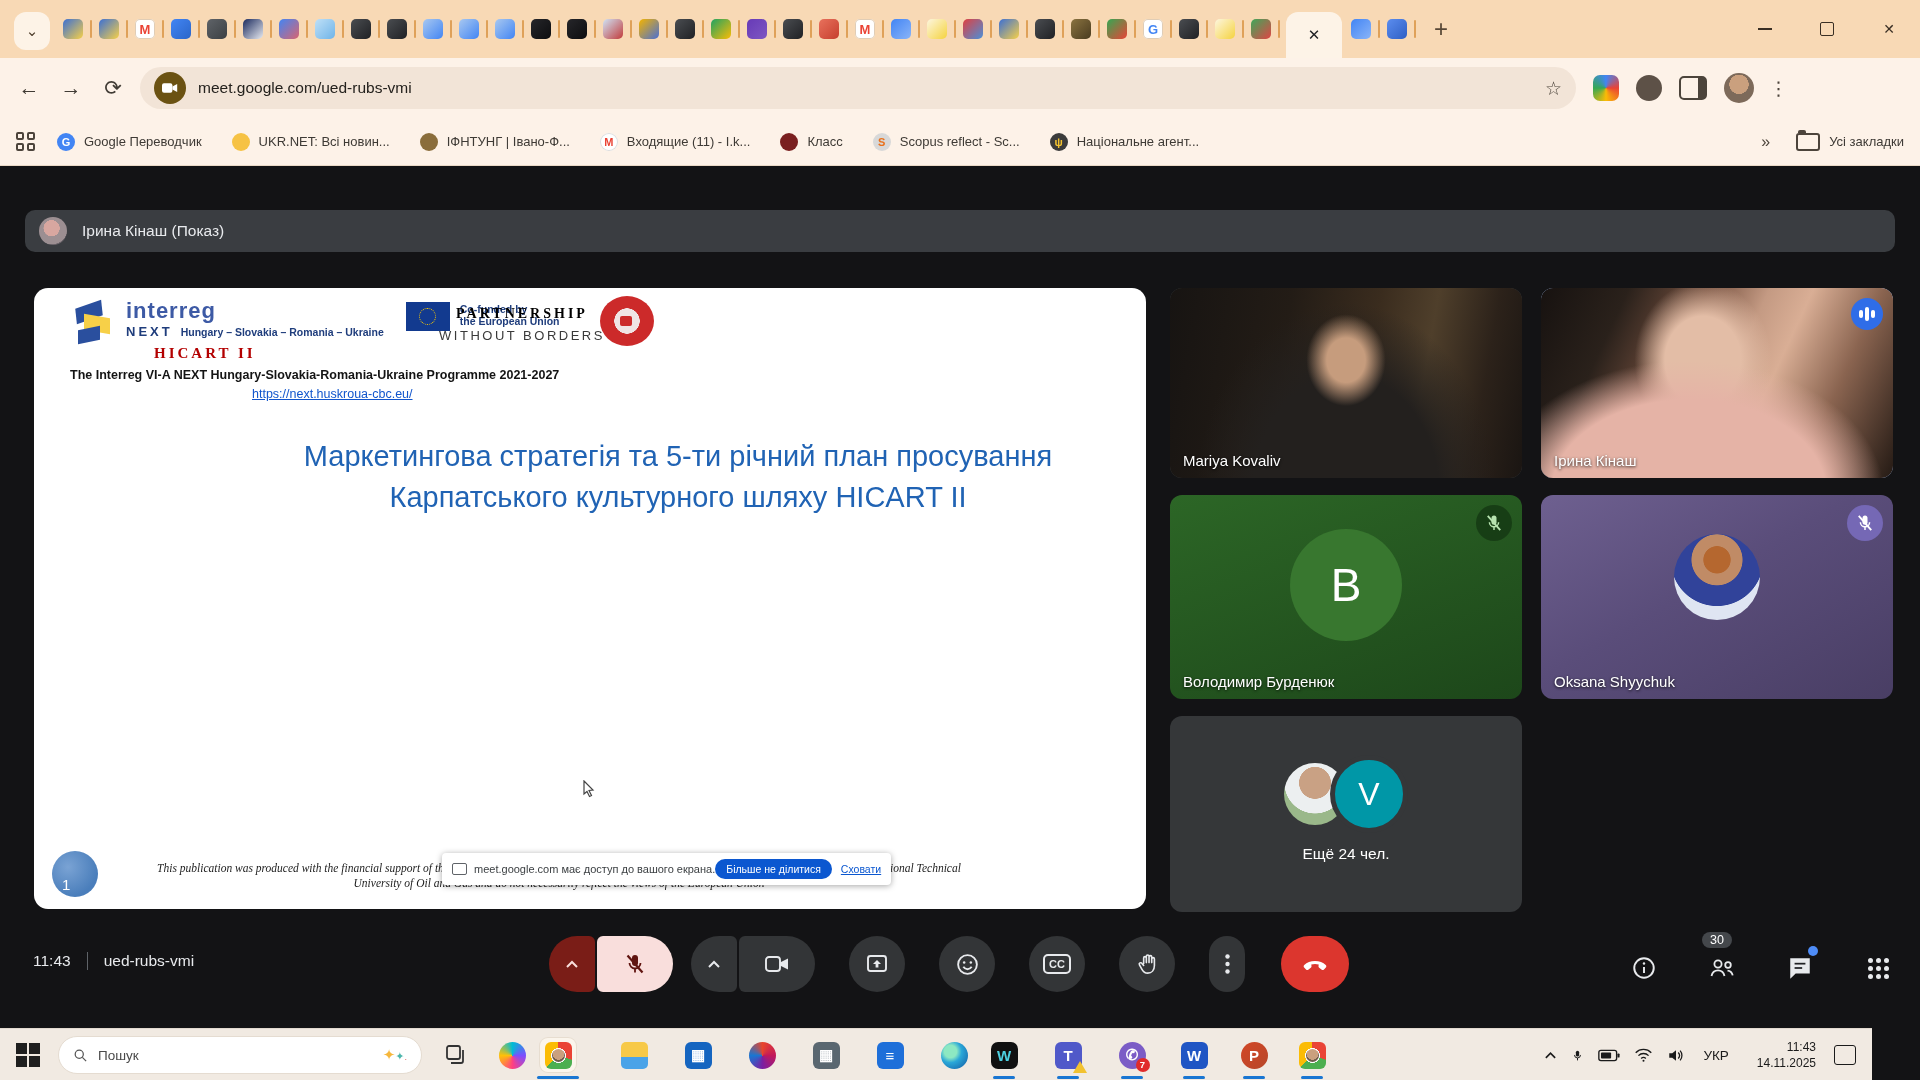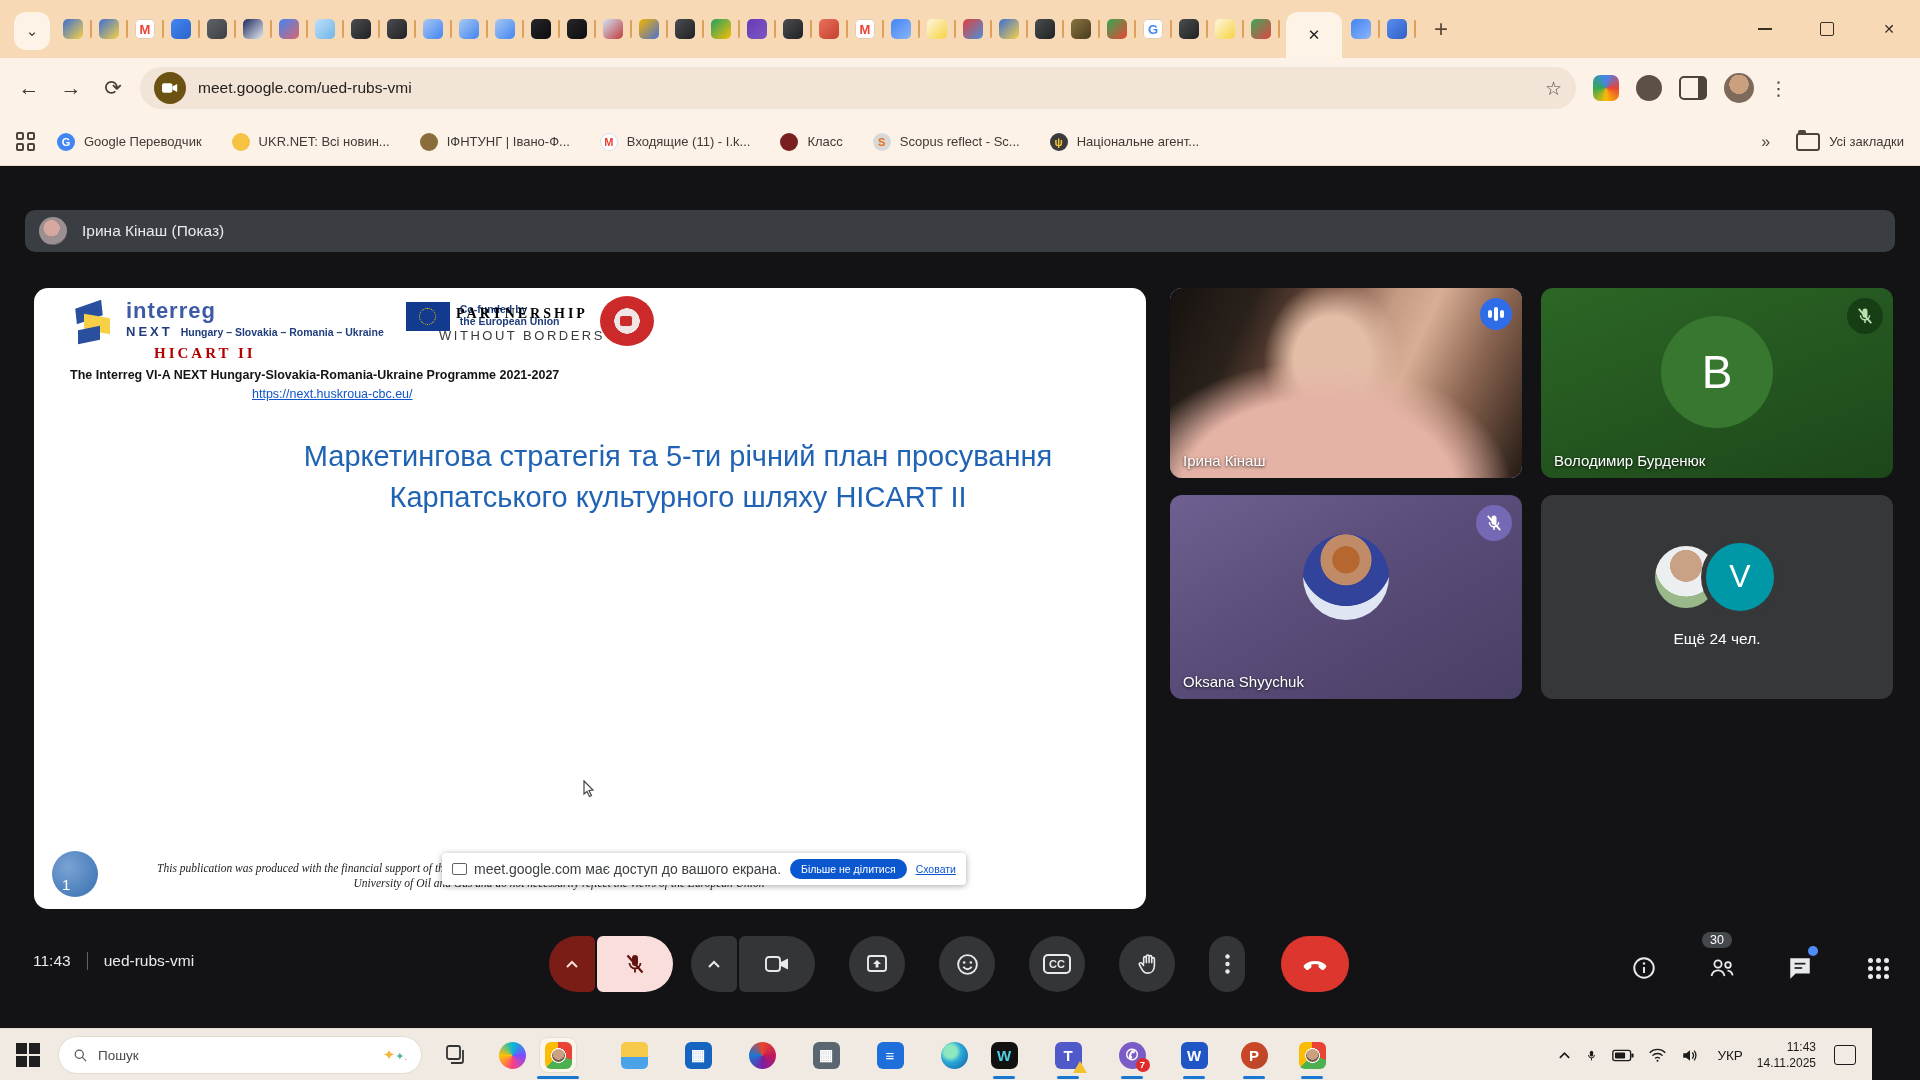--- a/index.html
+++ b/index.html
@@ -86,21 +86,21 @@
   .presenter{position:absolute;left:176px;top:424px;width:936px;text-align:center;color:#2063b4;font-size:23px;}
   .cursor{position:absolute;left:548px;top:492px;color:#555;}
   .pagenum{position:absolute;left:18px;top:563px;width:46px;height:46px;border-radius:50%;
     background:radial-gradient(circle at 35% 35%,#7aa3d4,#4a7ebb 70%);color:#fff;display:flex;align-items:flex-end;justify-content:flex-start;
     padding:0 0 4px 10px;box-sizing:border-box;font-size:15px;}
   .footer-text{position:absolute;left:60px;top:573px;width:930px;text-align:center;font-family:"Liberation Serif",serif;
     font-style:italic;font-size:11.5px;color:#1c1c1c;line-height:15px;}
   .share-overlay{position:absolute;left:408px;top:565px;height:32px;background:#fff;border-radius:4px;
     box-shadow:0 1px 6px rgba(0,0,0,.35);display:flex;align-items:center;padding:0 10px;white-space:nowrap;z-index:5;}
   .so-icon{width:13px;height:10px;border:1.6px solid #5f6368;border-radius:2px;margin-right:7px;flex:none;}
-  .so-msg{font-size:14px;color:#3c4043;margin-right:9px;}
+  .so-msg{font-size:11px;color:#3c4043;}
   .so-btn{background:#0b57d0;color:#fff;font-size:10.5px;border-radius:11px;padding:4px 11px;margin-right:9px;}
   .so-link{font-size:10.5px;color:#0b57d0;text-decoration:underline;}
 
   
   #tiles{position:absolute;left:1170px;top:122px;display:grid;grid-template-columns:352px 352px;
     grid-template-rows:190px 204px 196px;gap:17px 19px;}
   .tile{position:relative;border-radius:12px;overflow:hidden;background:#3c4043;}
   .tile.speaking{box-shadow:inset 0 0 0 3px #a9c3f8;}
   .tname{position:absolute;left:13px;bottom:9px;color:#fff;font-size:15px;text-shadow:0 1px 3px rgba(0,0,0,.85);z-index:3;}
   .vfill{position:absolute;inset:0;}
@@ -181,21 +181,21 @@
     width:14px;height:14px;display:flex;align-items:center;justify-content:center;}
   .tb-warn{position:absolute;right:-5px;bottom:-4px;width:0;height:0;border-left:7px solid transparent;
     border-right:7px solid transparent;border-bottom:12px solid #f2c230;}
   .chrome-ball{border-radius:50%;width:27px;height:27px;position:relative;
     background:radial-gradient(circle,#4285f4 0 27%,#fff 28% 38%,rgba(0,0,0,0) 39%),
     conic-gradient(#ea4335 0 30%,#4caf50 30% 63%,#fbbc05 63% 100%);}
   .mini-face{position:absolute;left:7px;top:7px;width:13px;height:13px;border-radius:50%;
     background:radial-gradient(circle at 50% 40%,#caa07e 0 55%,#6f5d4e 56% 100%);}
   #tray{position:absolute;right:0;top:0;height:52px;display:flex;align-items:center;color:#1b1b1b;}
   .tray-ic{margin-right:14px;display:flex;align-items:center;justify-content:center;color:#1b1b1b;}
-  .tray-lang{font-size:13.5px;margin:0 14px 0 4px;}
+  .tray-lang{font-size:13.5px;margin:0 28px 0 4px;}
   .tray-time{font-size:12px;text-align:right;line-height:16px;margin-right:18px;}
   .notif{width:20px;height:18px;border:1.7px solid #1b1b1b;border-radius:3px;margin-right:16px;position:relative;}
 </style>
 </head>
 <body>
 
 <div id="screen">
 
   <div id="tabstrip">
     <div class="tab-search">⌄</div>
@@ -482,20 +482,24 @@
       </div>
       <div class="share-overlay">
         <span class="so-icon"></span>
         <span class="so-msg">meet.google.com має доступ до вашого екрана.</span>
         <span class="so-btn">Більше не ділитися</span>
         <span class="so-link">Сховати</span>
       </div>
     </div>
 
     <div id="tiles">
+      <div class="tile">
+        <div class="vfill v-mariya"></div>
+        <span class="tname">Mariya Kovaliv</span>
+      </div>
       <div class="tile speaking">
         <div class="vfill v-iryna"></div>
         <span class="speakbadge">
           <i style="height:8px;"></i>
             <i style="height:14px;"></i>
             <i style="height:8px;"></i>
         </span>
         <span class="tname">Ірина Кінаш</span>
       </div>
       <div class="tile t-green">

